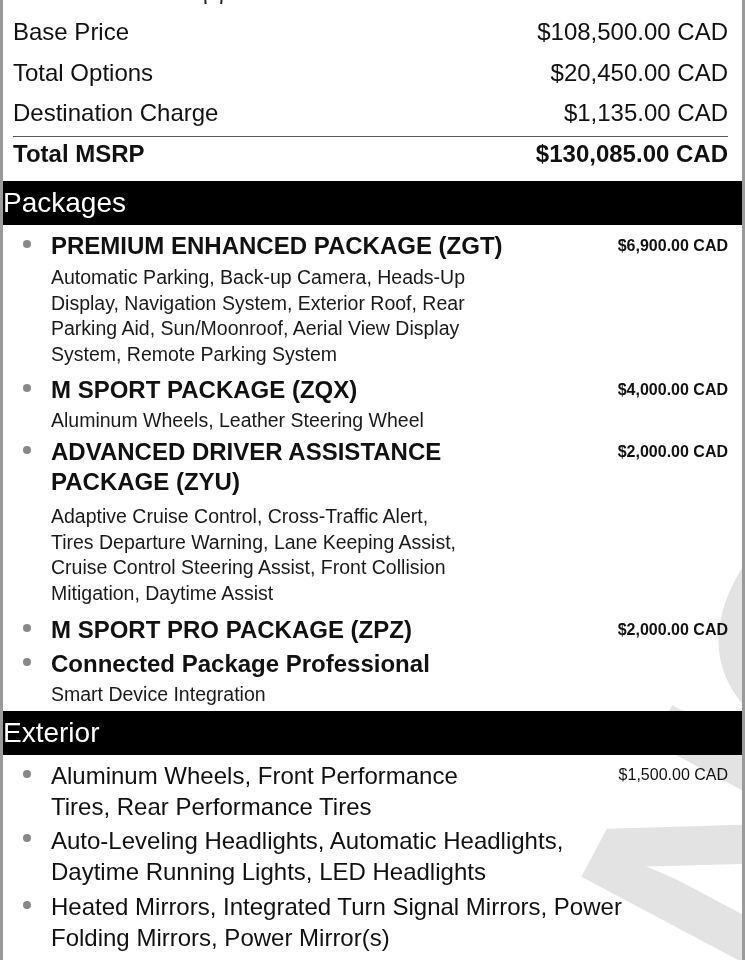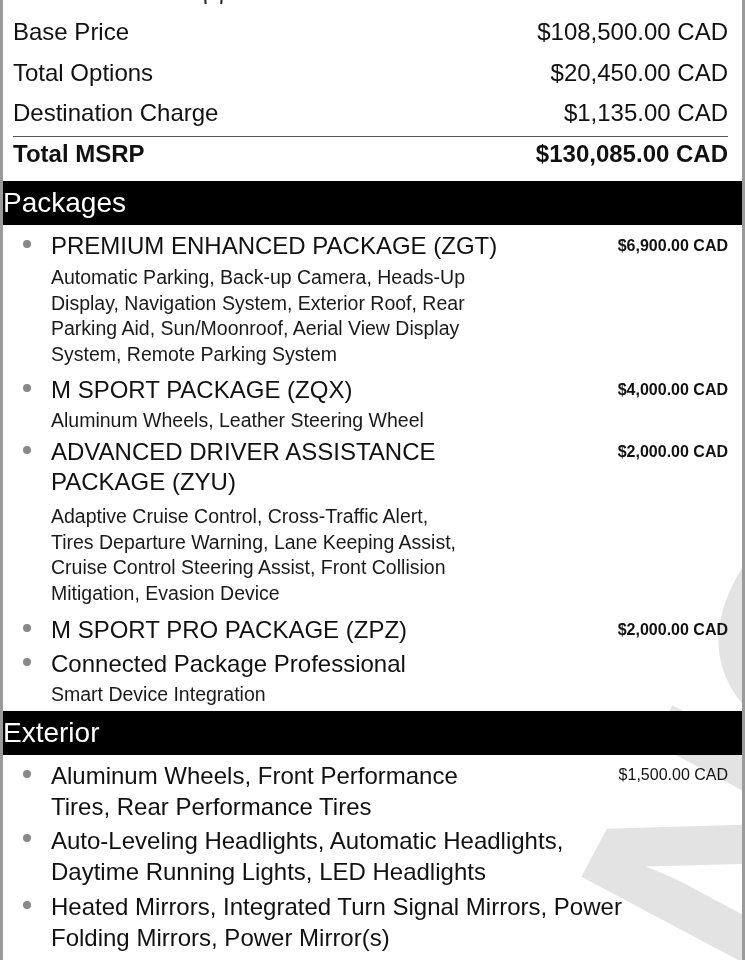--- a/index.html
+++ b/index.html
@@ -18,21 +18,21 @@
     transform-origin: left top; white-space: nowrap; z-index: 0; letter-spacing: -10px;
     top: 860px; left: 500px;
   }
   .content { position: relative; z-index: 1; }
   .sum-row { position: absolute; left: 10px; right: 14px; display: flex; justify-content: space-between; font-size: 24px; line-height: 34px; }
   .sum-row.total { font-weight: bold; }
   .divider { position: absolute; left: 10px; right: 14px; top: 136px; height: 1px; background: #555; }
   .section-bar { position: absolute; left: 0; right: 0; height: 44px; background: #000; color: #fff; font-size: 28px; line-height: 44px; }
   .item { position: absolute; left: 0; right: 14px; }
   .bullet { position: absolute; left: 20px; width: 8px; height: 8px; border-radius: 50%; background: #888; }
-  .item-title { position: absolute; left: 48px; font-size: 24px; line-height: 30px; font-weight: normal; }
+  .item-title { position: absolute; left: 48px; font-size: 24px; line-height: 30px; font-weight: bold; }
   .item-price { position: absolute; right: 0; font-size: 16px; line-height: 30px; font-weight: bold; white-space: nowrap; }
   .item-price.normal { font-weight: normal; margin-left: 29px; }
   .item-desc { position: absolute; left: 48px; font-size: 19.5px; line-height: 25.5px; color: #1a1a1a; }
   .ext-text { position: absolute; left: 48px; font-size: 24px; line-height: 31px; }
 </style>
 </head>
 <body>
 
 <div class="frame">
   <div class="watermark">NOT</div>
@@ -85,21 +85,21 @@
       <span class="bullet" style="top:446px"></span>
       <div class="item-title" style="top:437px">
         <div>ADVANCED DRIVER ASSISTANCE</div>
         <div>PACKAGE (ZYU)</div>
       </div>
       <div class="item-price" style="top:437px">$2,000.00 CAD</div>
       <div class="item-desc" style="top:504px">
         <div>Adaptive Cruise Control, Cross-Traffic Alert,</div>
         <div>Tires Departure Warning, Lane Keeping Assist,</div>
         <div>Cruise Control Steering Assist, Front Collision</div>
-        <div>Mitigation, Evasion Device</div>
+        <div>Mitigation, Daytime Assist</div>
       </div>
     </div>
 
     <div class="item">
       <span class="bullet" style="top:624px"></span>
       <div class="item-title" style="top:615px">M SPORT PRO PACKAGE (ZPZ)</div>
       <div class="item-price" style="top:615px">$2,000.00 CAD</div>
     </div>
 
     <div class="item">

